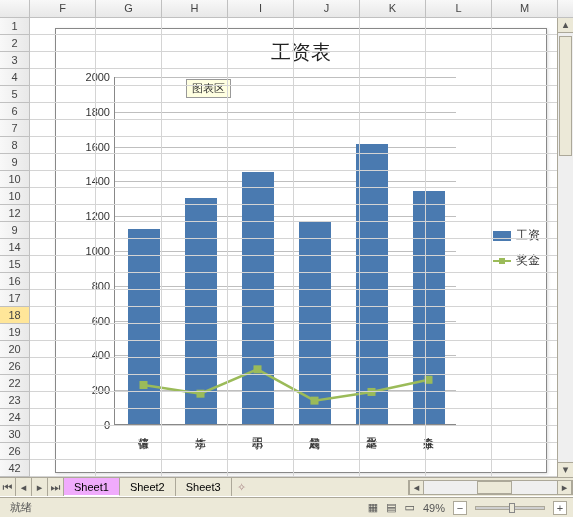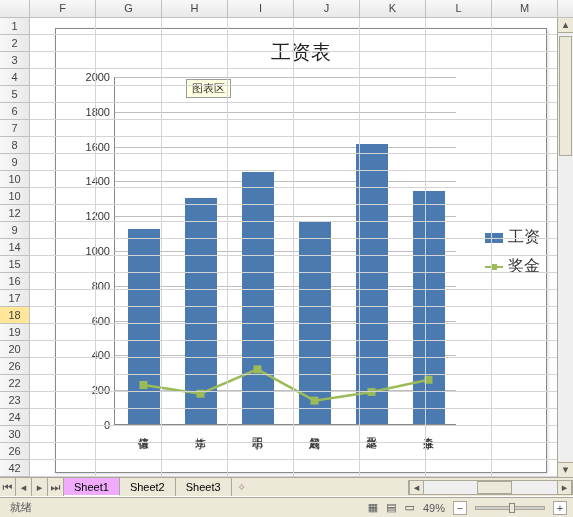--- a/index.html
+++ b/index.html
@@ -126,21 +126,21 @@
     font-size: 11px;
     color: #333;
     line-height: 12px;
     text-align: center;
     writing-mode: vertical-rl;
     text-orientation: upright;
   }
   .legend {
     position: absolute;
     right: 6px; top: 190px;
-    font-size: 16px;
+    font-size: 12px;
     color: #333;
   }
   .legend-item {
     display: flex; align-items: center; gap: 5px; margin: 8px 0;
   }
   .legend-swatch-bar {
     width: 18px; height: 10px; background: #4a7ab0;
   }
   .legend-swatch-line {
     width: 18px; height: 10px; position: relative;

